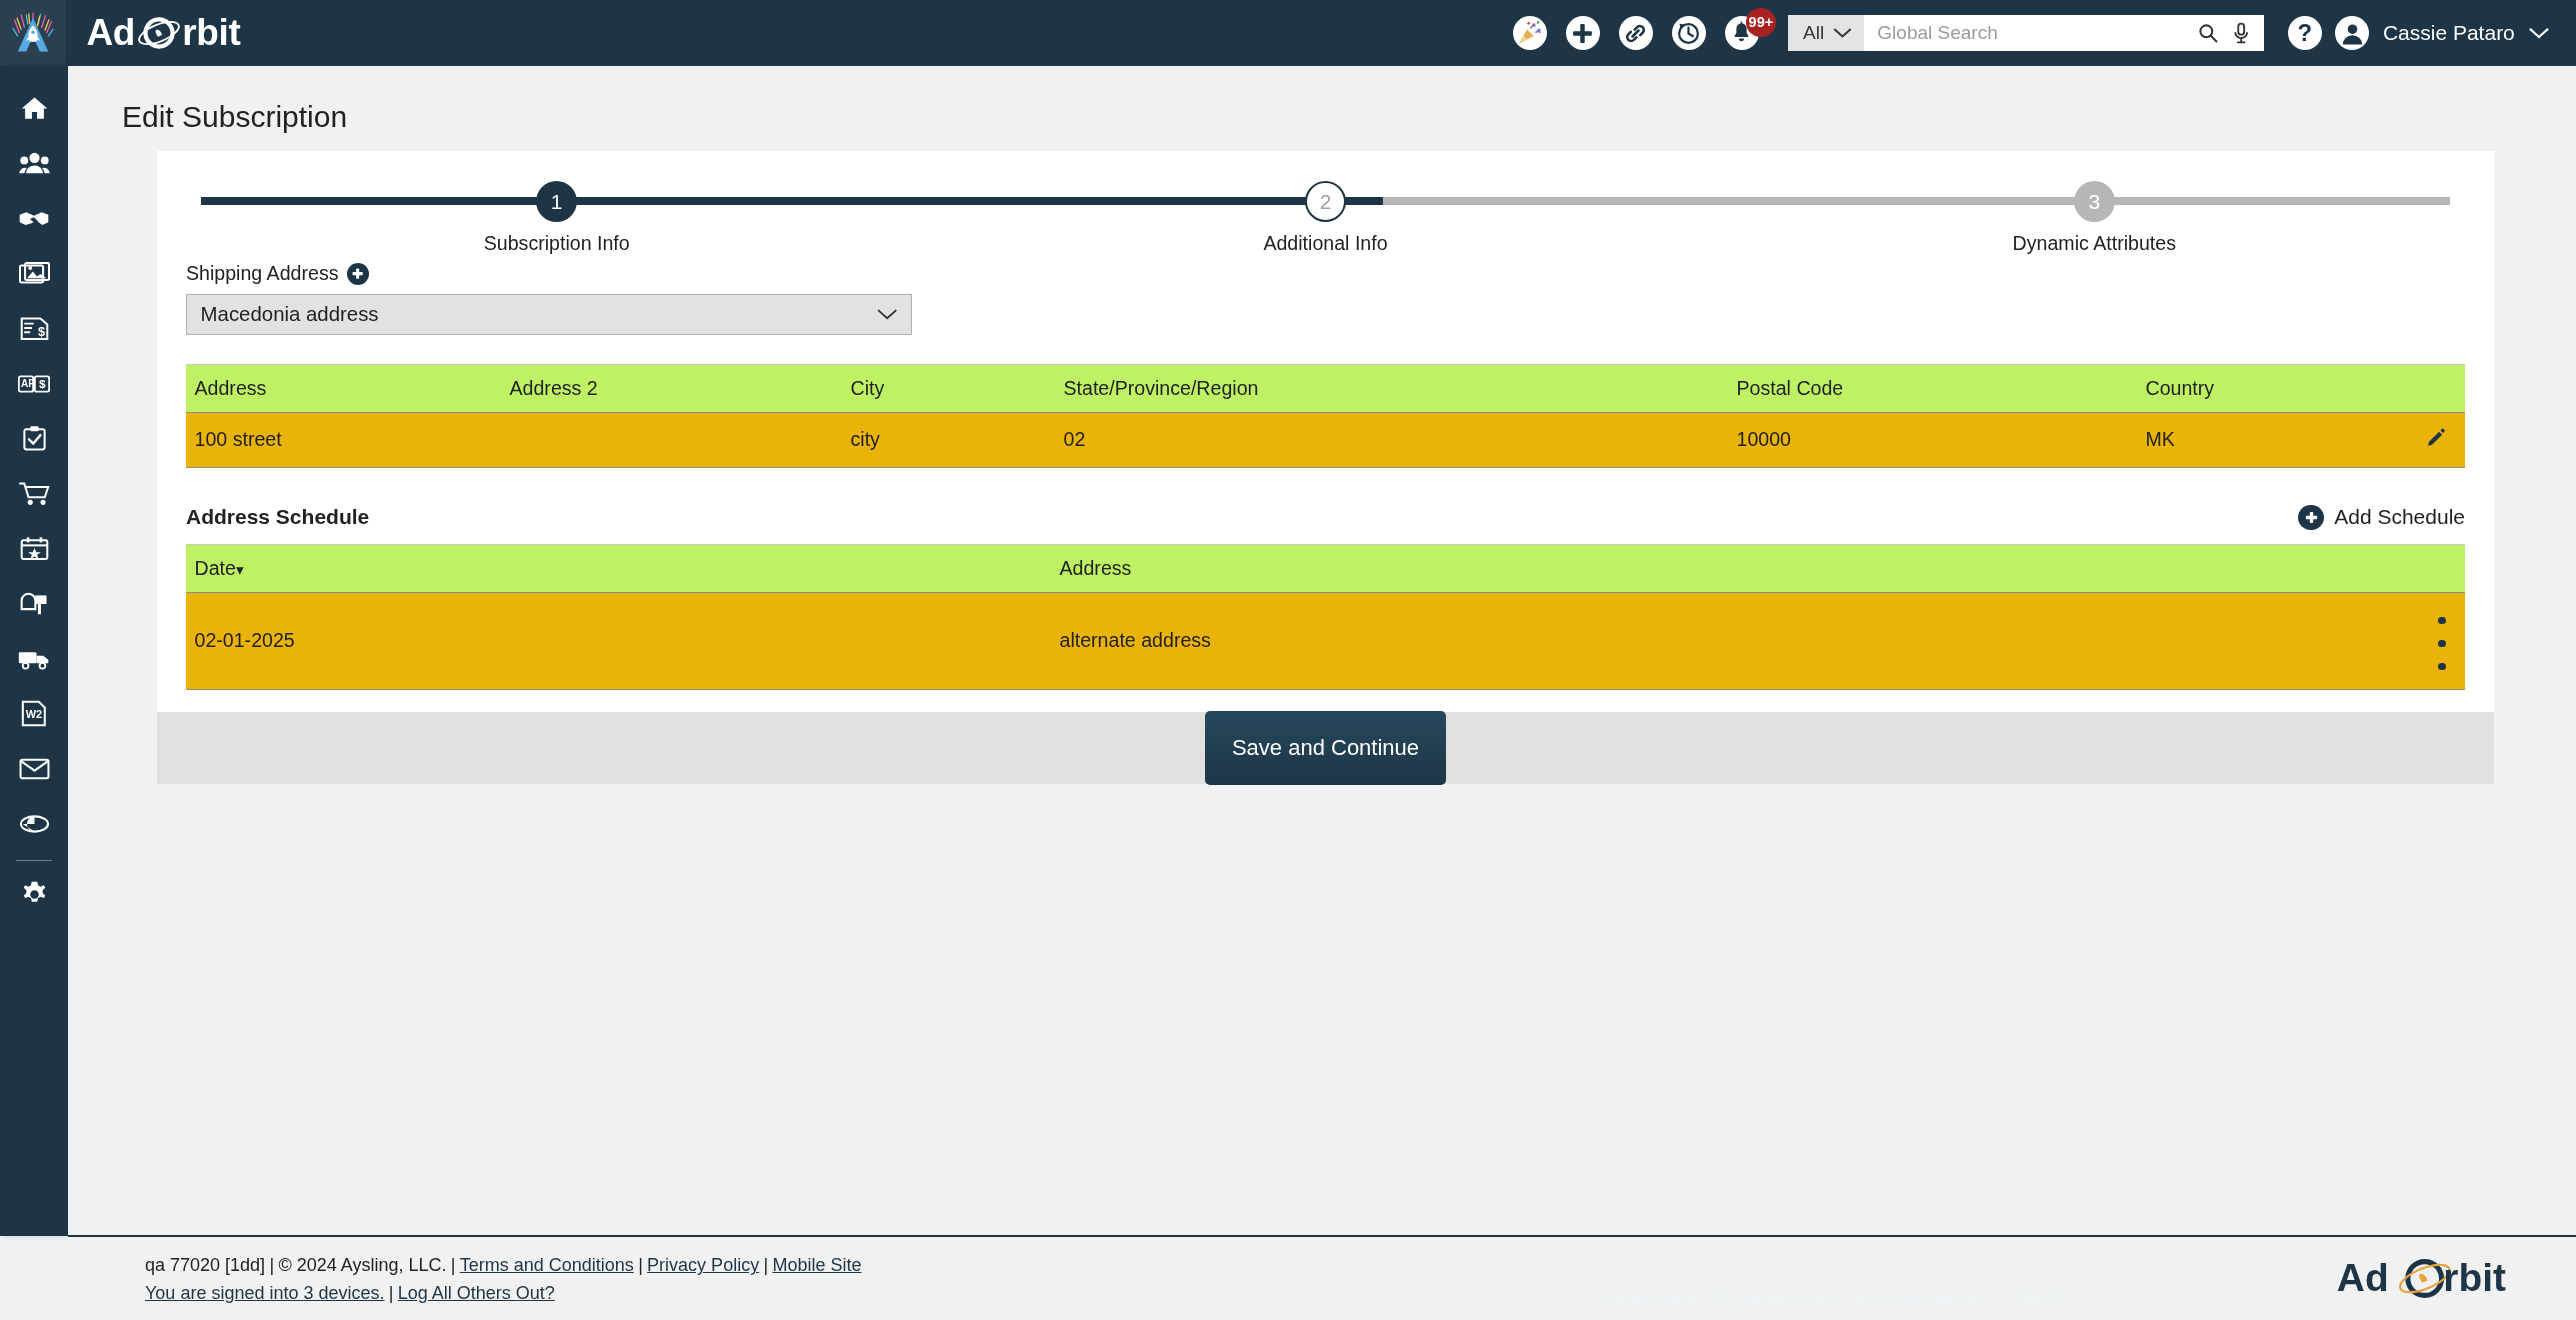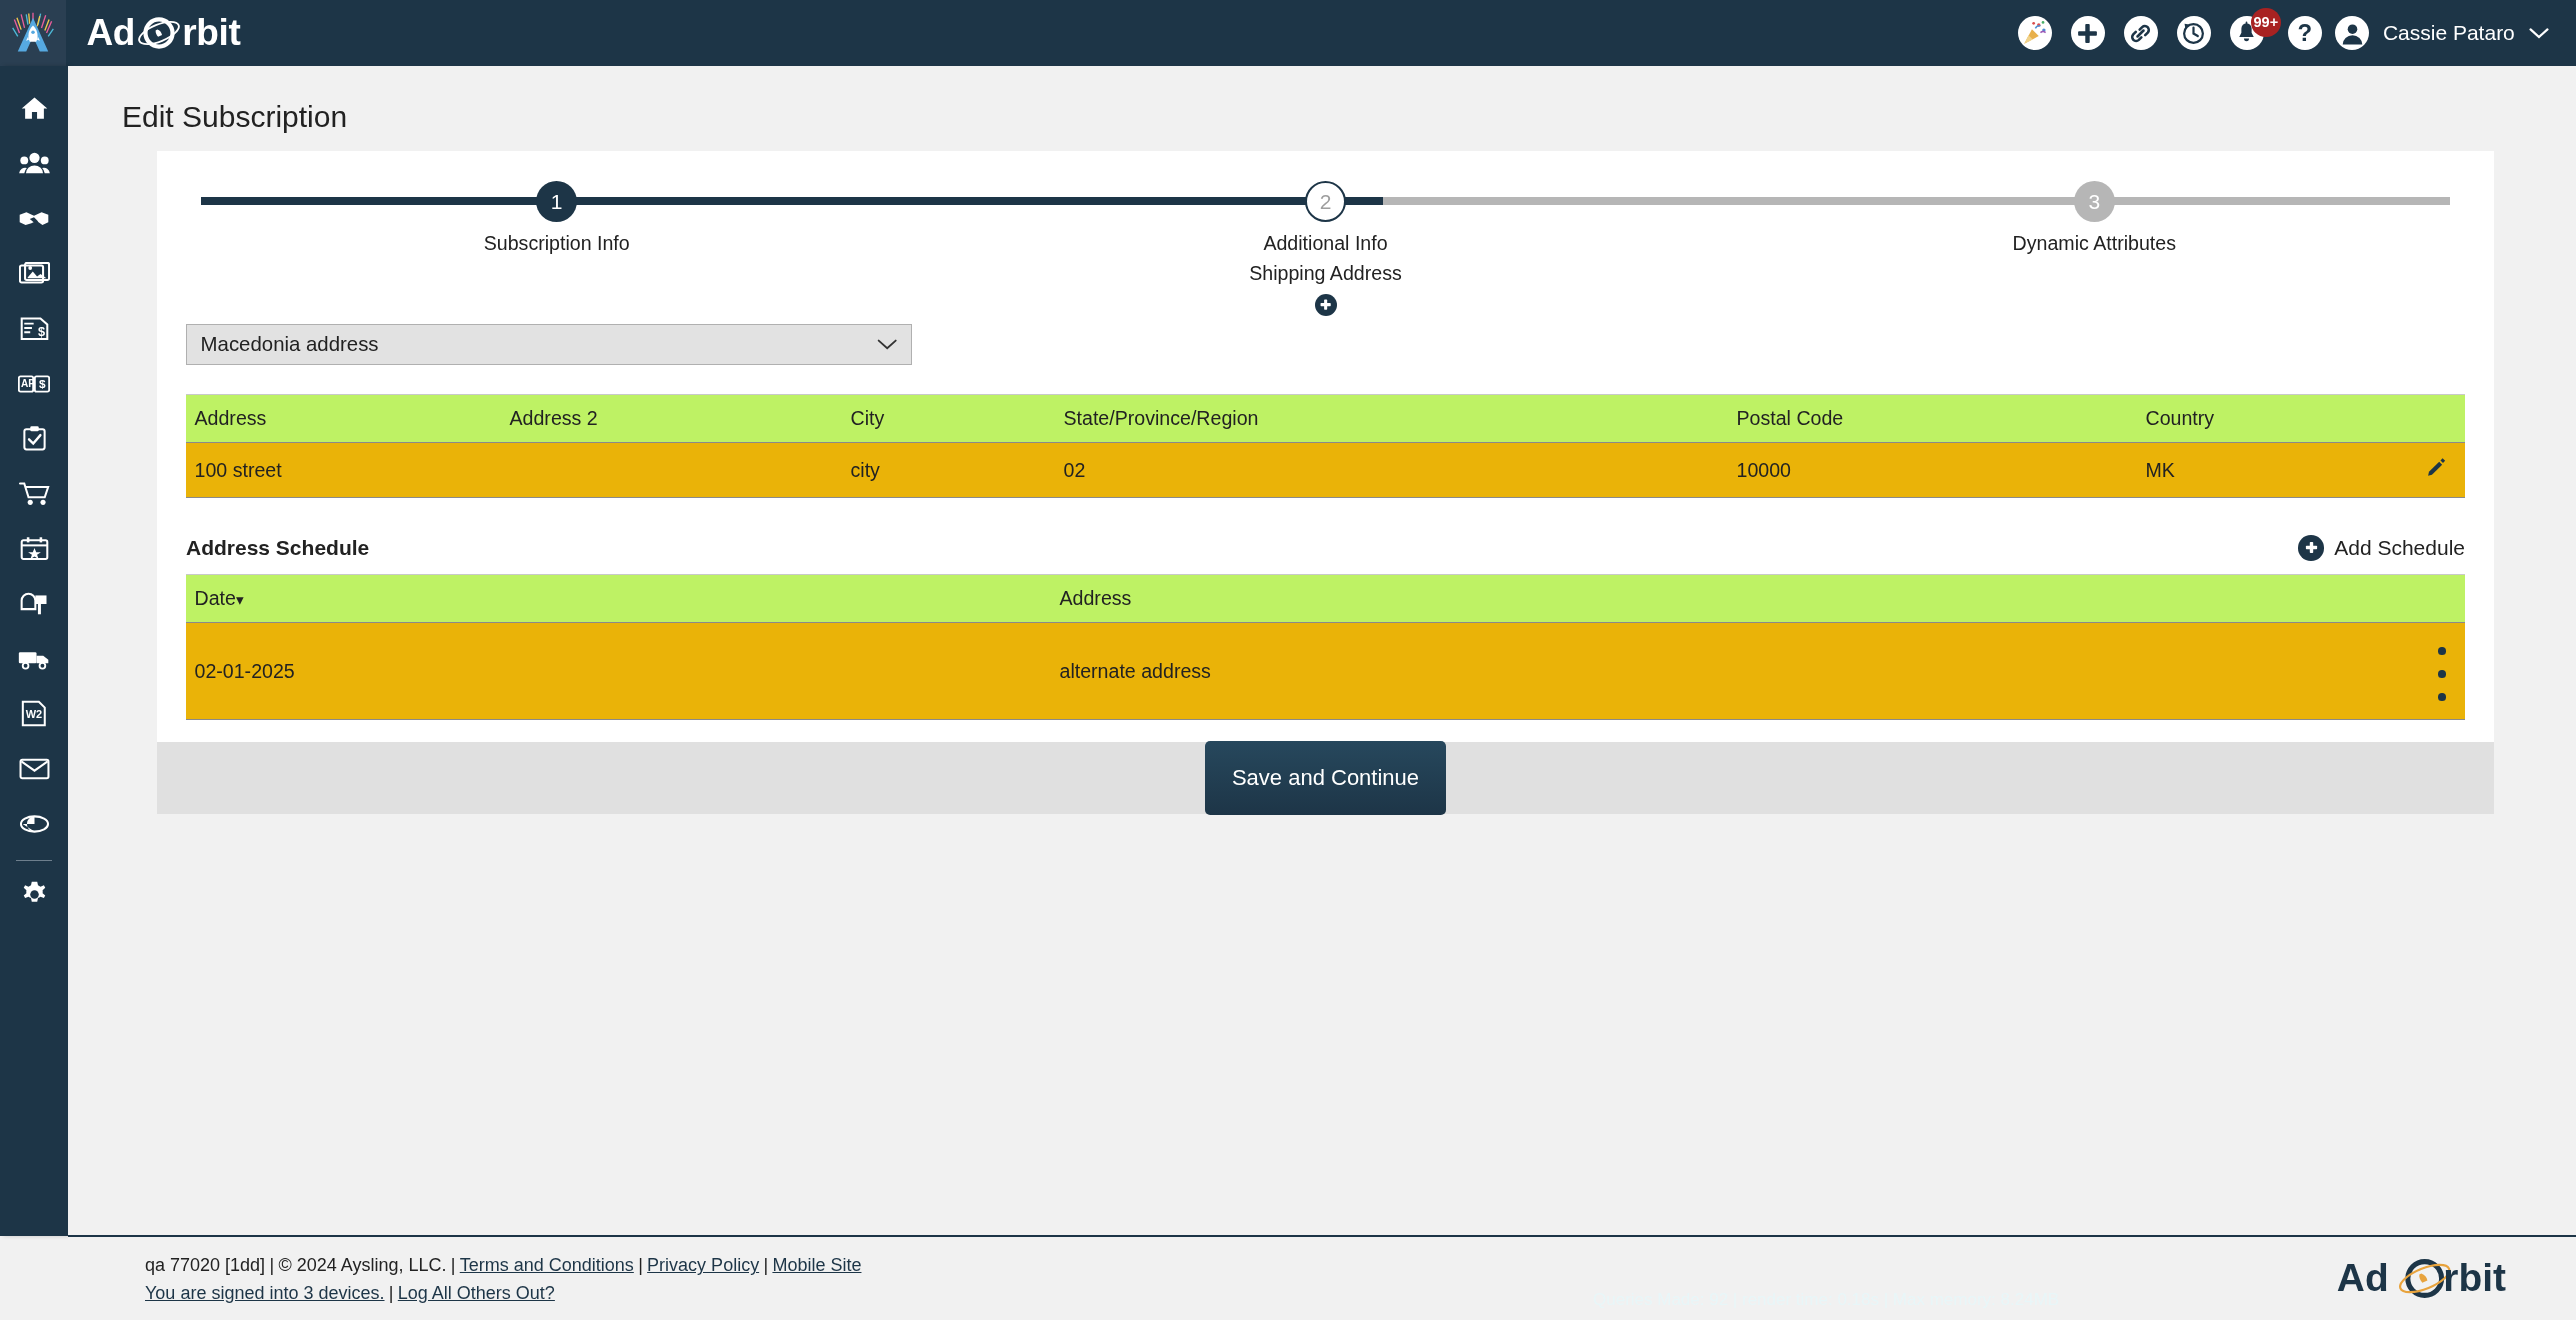--- a/index.html
+++ b/index.html
@@ -110,21 +110,21 @@
   }
   .step-bubble.done { background: #1d3547; color: #ffffff; }
   .step-bubble.current { background: #ffffff; color: #9e9e9e; border: 2.6px solid #1d3547; }
   .step-bubble.todo { background: #b6b6b6; color: #ffffff; }
   .step-label { margin-top: 10.2px; font-size: 19.6px; color: #222; }
 
   
   .form-region { padding: 0 29px 0 29px; }
   .field-label {
     font-size: 19.6px; color: #222; display: flex; align-items: center;
-    gap: 8.5px; margin-bottom: 8.5px; flex-direction: column;
+    gap: 8.5px; margin-bottom: 8.5px;
   }
   .plus-badge {
     width: 22px; height: 22px; border-radius: 50%; background: #1d3547;
     display: inline-flex; align-items: center; justify-content: center;
     cursor: pointer;
   }
   .select-box {
     width: 726px; height: 41px; background: #e2e2e2; border: 0.9px solid #b0b0b0;
     display: flex; align-items: center; justify-content: space-between;
     padding: 0 13.6px; font-size: 20.4px; color: #222; cursor: pointer;
@@ -272,20 +272,40 @@
     <div class="circ-icon">
       <svg width="29" height="29" viewBox="0 0 34 34">
         <path d="M17 5 a6 6 0 0 1 6 6 v5 l2.5 5 h-17 l2.5 -5 v-5 a6 6 0 0 1 6 -6 z" fill="#1d3547"></path>
         <path d="M14 23 a3 3 0 0 0 6 0 z" fill="#1d3547"></path>
         <rect x="16" y="3" width="2" height="3" rx="1" fill="#1d3547"></rect>
       </svg>
       <span class="badge">99+</span>
     </div>
   </div>
 
+  <div class="searchbar">
+    <div class="search-scope">
+      <span>All</span>
+      <svg width="19" height="12" viewBox="0 0 22 14">
+        <path d="M2 3 L11 11 L20 3" stroke="#333" stroke-width="2.4" fill="none" stroke-linecap="round"></path>
+      </svg>
+    </div>
+    <div class="search-field">
+      <input type="text" placeholder="Global Search" style="">
+      <svg width="22" height="22" viewBox="0 0 26 26">
+        <circle cx="11" cy="11" r="7" fill="none" stroke="#333" stroke-width="2.4"></circle>
+        <path d="M16 16 L23 23" stroke="#333" stroke-width="2.4" stroke-linecap="round"></path>
+      </svg>
+      <svg width="20.4" height="22" viewBox="0 0 24 26">
+        <rect x="8.5" y="2" width="7" height="13" rx="3.5" fill="none" stroke="#333" stroke-width="2.2"></rect>
+        <path d="M5 12 a7 7 0 0 0 14 0" fill="none" stroke="#333" stroke-width="2.2"></path>
+        <path d="M12 19 L12 24 M8 24 L16 24" stroke="#333" stroke-width="2.2" stroke-linecap="round"></path>
+      </svg>
+    </div>
+  </div>
 
   <div class="user-area">
     <div class="circ-icon">
       <span style="font-size:24px;font-weight:700;color:#1d3547;line-height:1">?</span>
     </div>
     <div class="circ-icon">
       <svg width="29" height="29" viewBox="0 0 34 34">
         <circle cx="17" cy="12" r="5.6" fill="#1d3547"></circle>
         <path d="M5.5 30 a11.5 11 0 0 1 23 0 z" fill="#1d3547"></path>
       </svg>

